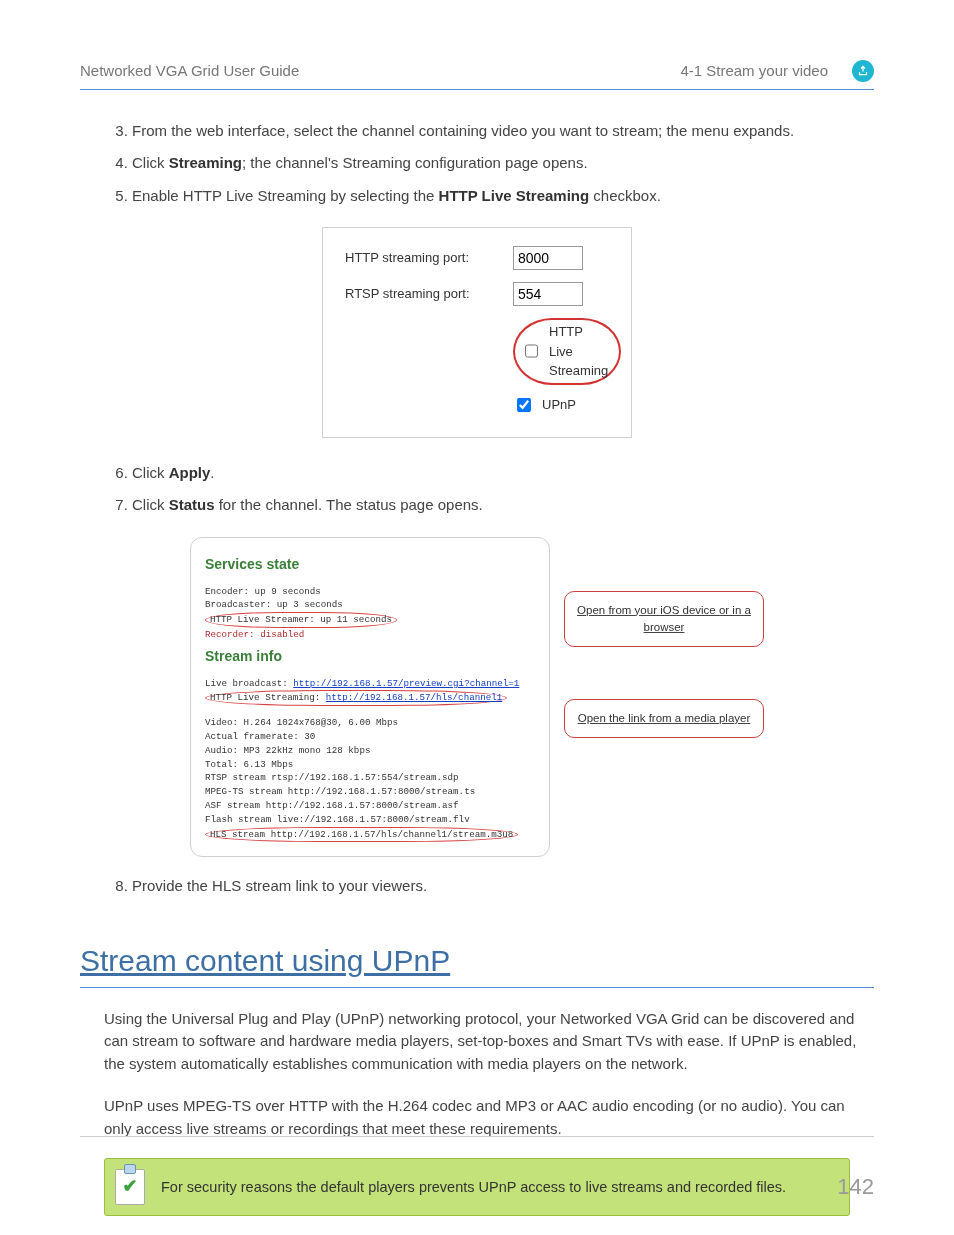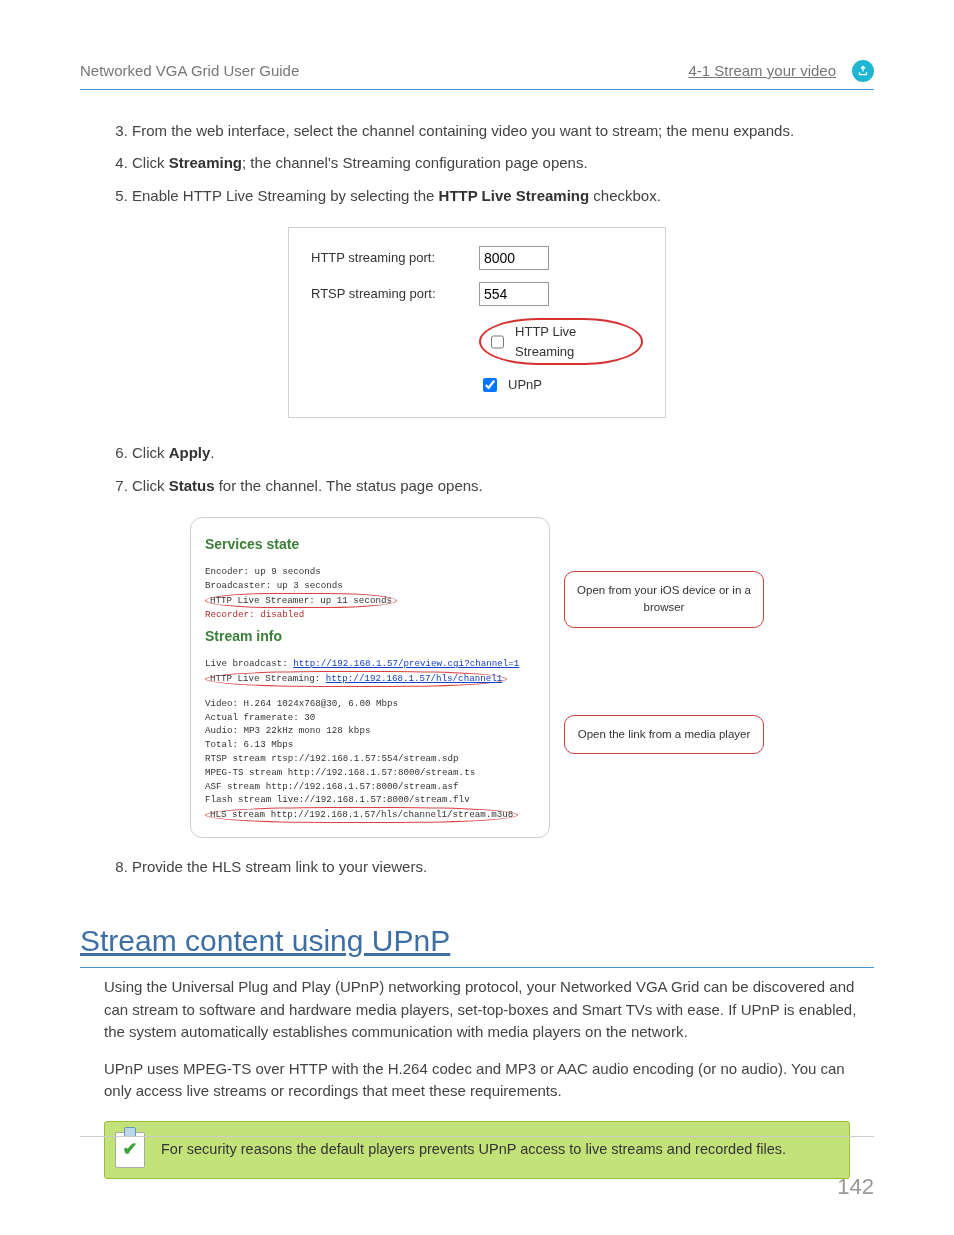--- a/index.html
+++ b/index.html
@@ -24,22 +24,21 @@
     align-items: center;
     color: #777;
     font-size: 15px;
     padding-bottom: 6px;
     border-bottom: 1px solid #4a8fd4;
     margin-bottom: 30px;
   }
   .header-right {
     display: flex;
     align-items: center;
-    gap: 16px;
-    text-decoration: underline;
+    gap: 24px;
   }
   .share-icon {
     width: 22px;
     height: 22px;
     background: #1fb6d1;
     border-radius: 50%;
     display: flex;
     align-items: center;
     justify-content: center;
   }
@@ -50,21 +49,21 @@
     margin: 0 0 20px 0;
   }
   ol.steps > li {
     margin-bottom: 10px;
     color: #444;
   }
   .bold { font-weight: 700; color: #333; }
 
   
   .fig1 {
-    width: 378px;
+    width: 310px;
     margin: 18px auto 24px auto;
     border: 1px solid #d0d0d0;
     background: #fff;
     font-family: Verdana, Arial, sans-serif;
     font-size: 13px;
     color: #333;
     padding: 18px 22px 12px 22px;
     box-sizing: border-box;
   }
   .cfgrow { display: flex; align-items: center; margin-bottom: 12px; gap: 18px; }
@@ -113,32 +112,32 @@
     border-radius: 10px;
     padding: 10px 12px;
     font-family: Arial, sans-serif;
     font-size: 11.5px;
     color: #333;
     text-align: center;
     width: 200px;
     background: #fff;
     box-sizing: border-box;
   }
-  .bubble-col { display: flex; flex-direction: column; gap: 87px; padding-top: 54px; }
+  .bubble-col { display: flex; flex-direction: column; gap: 52px; padding-top: 54px; text-decoration: underline; }
 
   h2.section {
     font-weight: 300;
     font-size: 30px;
     color: #3d6fa5;
     margin: 40px 0 4px 0;
     border-bottom: 1px solid #4a8fd4;
     padding-bottom: 4px;
     text-decoration: underline;
   }
-  p.body { margin: 8px 0 14px 24px; color: #444; }
+  p.body { margin: 20px 0 14px 24px; color: #444; }
 
   .note-box {
     margin: 18px 24px 0 24px;
     background: #c4e27a;
     border: 1px solid #9bbf3a;
     border-radius: 3px;
     display: flex;
     align-items: center;
     gap: 16px;
     padding: 10px 16px 10px 10px;

